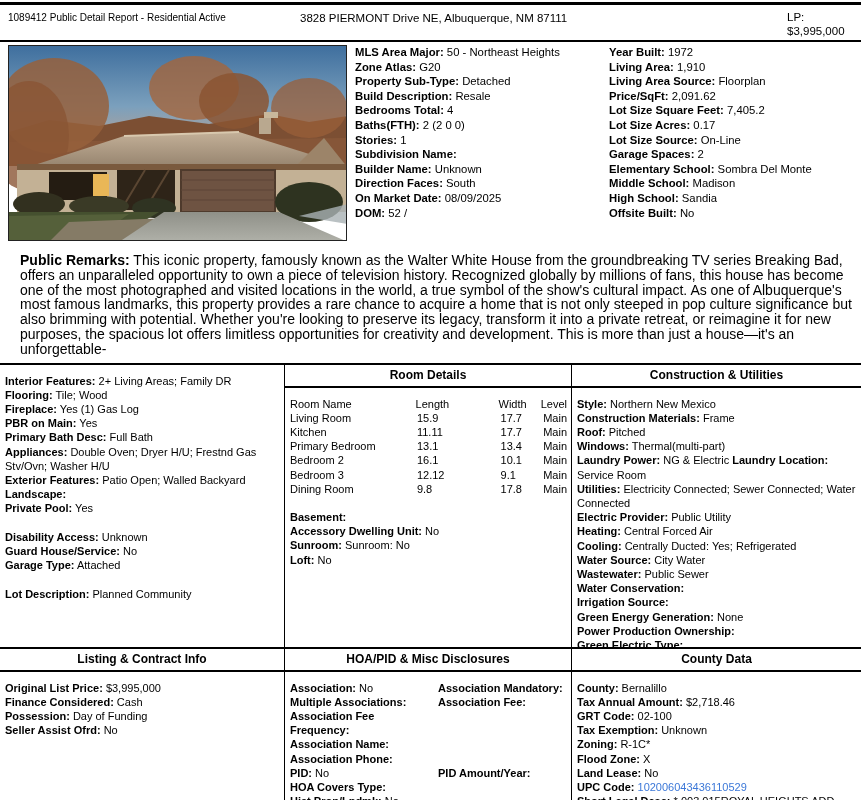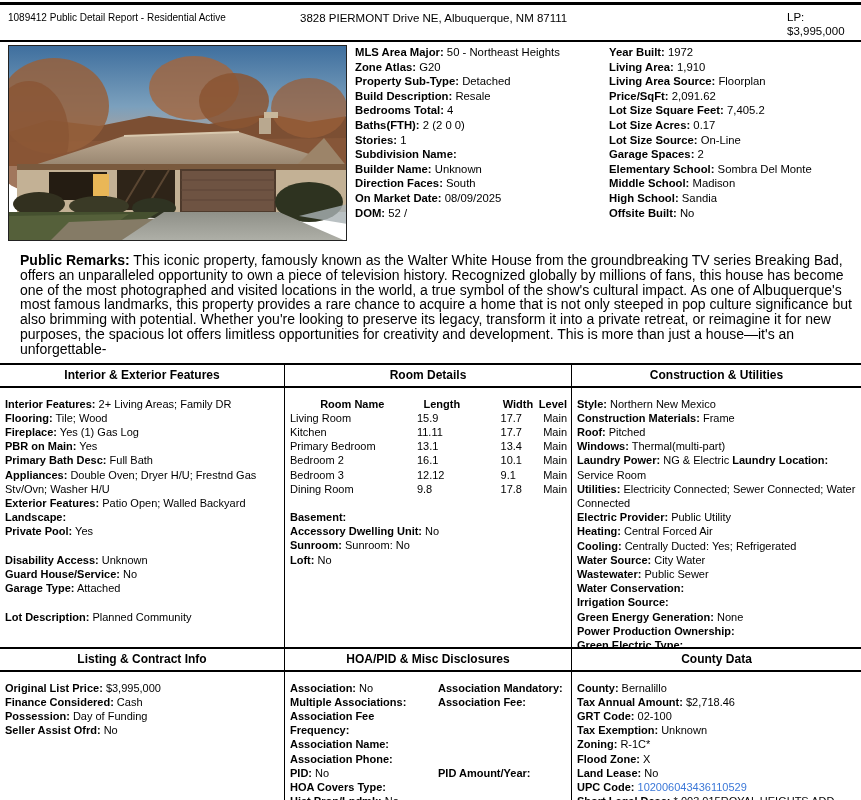--- a/index.html
+++ b/index.html
@@ -41,21 +41,21 @@
   .sec-head { text-align:center; font-weight:bold; font-size:12px; padding:3px 0 4px 0; border-bottom:2px solid #000; }
   .col-body { padding:9px 4px 0 5px; font-size:11px; line-height:14.2px; }
 
   
   .trow { display:flex; }
   .tc { display:block; }
   .tc0 { width:137px; }
   .tc1 { width:60px; }
   .tc2 { width:46px;margin-left:28px; }
   .tc3 { flex:1; }
-  .thead .tc { font-weight:bold;text-align:center; }
+  .thead .tc { font-weight:normal; }
   .rooms-gap { height:14px; }
 </style>
 </head>
 <body>
 
 <div class="report">
 
   <div class="top-rule"></div>
 
   <div class="hdr-row">
@@ -147,21 +147,20 @@
       </div>
   </div>
 
   <div class="remarks">
     <span class="b">Public Remarks:</span>
     <span>This iconic property, famously known as the Walter White House from the groundbreaking TV series Breaking Bad, offers an unparalleled opportunity to own a piece of television history. Recognized globally by millions of fans, this house has become one of the most photographed and visited locations in the world, a true symbol of the show's cultural impact. As one of Albuquerque's most famous landmarks, this property provides a rare chance to acquire a home that is not only steeped in pop culture significance but also brimming with potential. Whether you're looking to preserve its legacy, transform it into a private retreat, or reimagine it for new purposes, the spacious lot offers limitless opportunities for creativity and development. This is more than just a house—it's an unforgettable-</span>
   </div>
 
   <div class="cols sec1">
     <div class="col">
-      <div class="sec-head">Interior &amp; Exterior Features</div>
       <div class="col-body">
           <div class="line"><span class="b">Interior Features:</span> <span>2+ Living Areas; Family DR</span> </div>
           <div class="line"><span class="b">Flooring:</span> <span>Tile; Wood</span> </div>
           <div class="line"><span class="b">Fireplace:</span> <span>Yes  (1) Gas Log</span> </div>
           <div class="line"><span class="b">PBR on Main:</span> <span>Yes</span> </div>
           <div class="line"><span class="b">Primary Bath Desc:</span> <span>Full Bath</span> </div>
           <div class="line"><span class="b">Appliances:</span> <span>Double Oven; Dryer H/U; Frestnd Gas Stv/Ovn; Washer H/U</span> </div>
           <div class="line"><span class="b">Exterior Features:</span> <span>Patio Open; Walled Backyard</span> </div>
           <div class="line"><span class="b">Landscape:</span> </div>
           <div class="line"><span class="b">Private Pool:</span> <span>Yes</span> </div>

